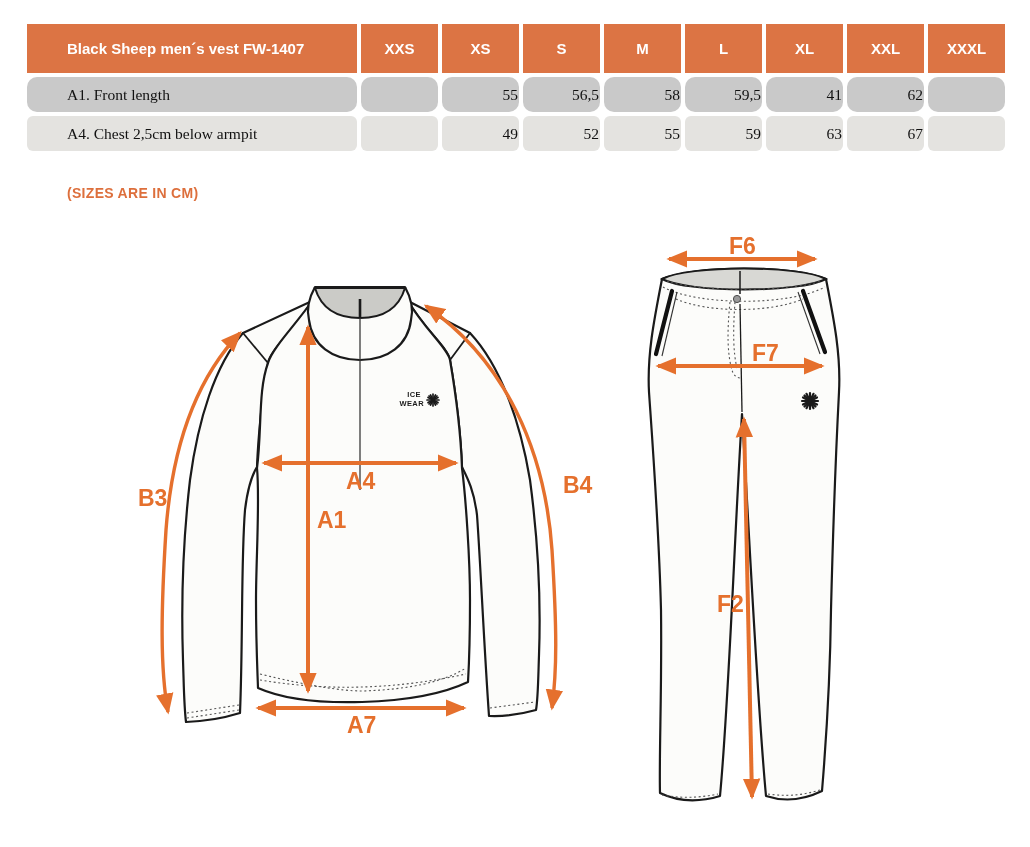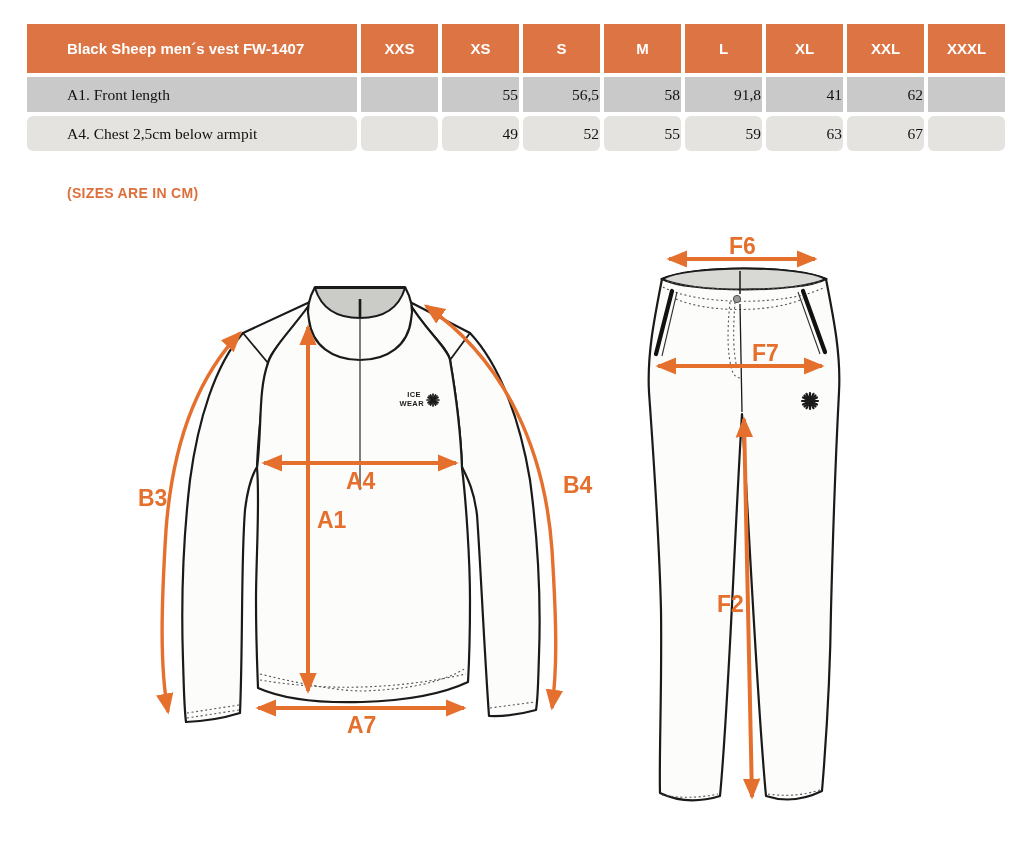--- a/index.html
+++ b/index.html
@@ -6,21 +6,21 @@
   body{width:1030px;height:847px;position:relative;font-family:"Liberation Sans",sans-serif;overflow:hidden;}
 
   
   .chart-wrap{position:absolute;top:20px;left:23px;}
   table.sizes{border-collapse:separate;border-spacing:4px;table-layout:fixed;width:984px;}
   table.sizes th,table.sizes td{vertical-align:middle;overflow:hidden;white-space:nowrap;margin-top:40px;}
   th.hdr{background:#DC7444;color:#ffffff;font:bold 15px "Liberation Sans",sans-serif;height:47px;text-align:center;}
   th.hdr.title{text-align:left;padding-left:40px;}
   td.cell{height:33px;font:15.5px "Liberation Serif",serif;color:#111;text-align:right;}
   td.lbl{text-align:left;padding-left:40px;}
-  tr.dark td{background:#C9C9C9;}
+  tr.dark td{background:#C9C9C9;border-radius:10px;}
   tr.light td{background:#E4E3E0;border-radius:6px;}
 
   
   .note{position:absolute;left:67px;top:185px;color:#DD6F3C;font:600 14px "Liberation Sans",sans-serif;letter-spacing:.3px;}
 
   
   svg.diagrams{position:absolute;left:0;top:0;width:1030px;height:847px;}
   .outline{fill:#FCFCFA;stroke:#1a1a1a;stroke-width:2.2;stroke-linejoin:round;}
   .seam{fill:none;stroke:#1a1a1a;stroke-width:1.8;stroke-linecap:round;}
   .stitch{fill:none;stroke:#555;stroke-width:1.1;stroke-dasharray:2 2.6;}
@@ -57,21 +57,21 @@
       <th class="hdr">XL</th>
       <th class="hdr">XXL</th>
       <th class="hdr">XXXL</th>
     </tr>
     <tr class="dark">
       <td class="cell lbl">A1. Front length</td>
       <td class="cell"></td>
       <td class="cell">55</td>
       <td class="cell">56,5</td>
       <td class="cell">58</td>
-      <td class="cell">91,8</td>
+      <td class="cell">59,5</td>
       <td class="cell">41</td>
       <td class="cell">62</td>
       <td class="cell"></td>
     </tr>
     <tr class="light">
       <td class="cell lbl">A4. Chest 2,5cm below armpit</td>
       <td class="cell"></td>
       <td class="cell">49</td>
       <td class="cell">52</td>
       <td class="cell">55</td>

